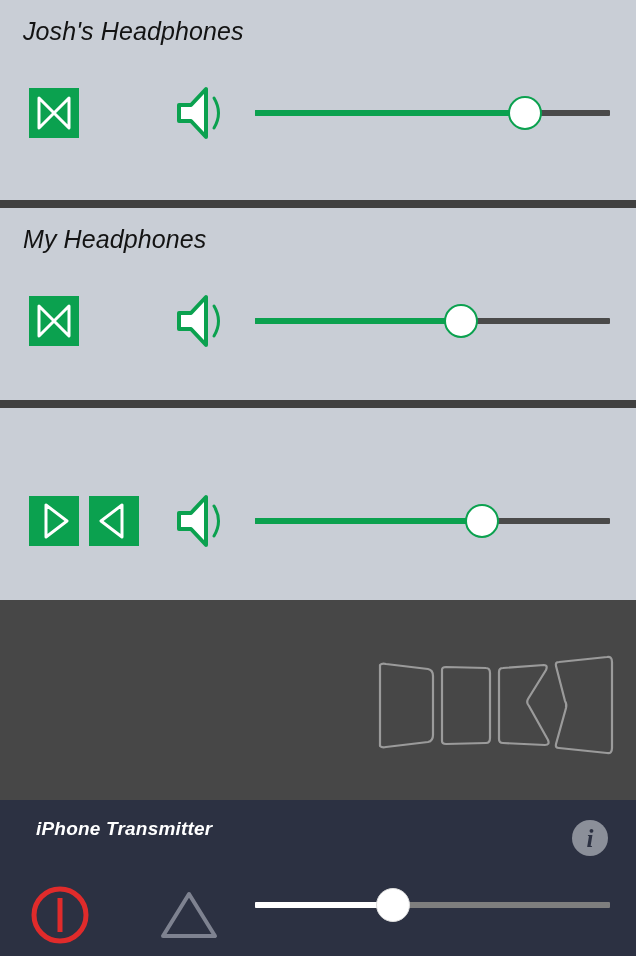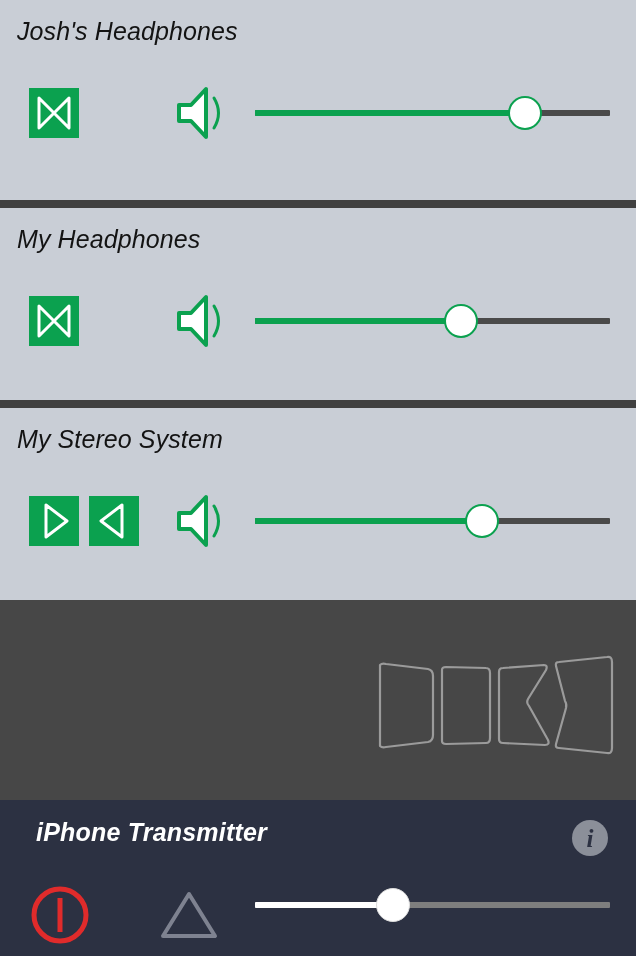--- a/index.html
+++ b/index.html
@@ -37,21 +37,21 @@
     height: 200px;
     box-sizing: border-box;
     background: #c9ced6;
   }
   .device-row + .device-row {
     border-top: 8px solid #404040;
   }
 
   .device-name {
     position: absolute;
-    left: 17px;
+    left: 23px;
     top: 17px;
     font-size: 25px;
     font-style: italic;
     font-weight: 400;
     color: #131313;
     letter-spacing: 0.1px;
     white-space: nowrap;
   }
 
   .device-controls {
@@ -147,21 +147,21 @@
     left: 0;
     top: 800px;
     width: 636px;
     height: 156px;
     background: #2c3142;
   }
   .tx-title {
     position: absolute;
     left: 36px;
     top: 18px;
-    font-size: 25px;
+    font-size: 19px;
     font-style: italic;
     font-weight: 700;
     color: #ffffff;
     letter-spacing: 0.2px;
     white-space: nowrap;
   }
   .info-btn {
     position: absolute;
     right: 26px;
     top: 18px;
@@ -264,21 +264,20 @@
         <div class="slider">
           <div class="track"></div>
           <div class="fill" style="width:58%"></div>
           <div class="thumb" style="left:58%"></div>
         </div>
 
       </div>
     </div>
 
     <div class="device-row">
-      <div class="device-name">My Stereo System</div>
 
       <div class="device-controls">
 
         <div class="sq-btn pos-1">
           <svg width="50" height="50" viewBox="0 0 50 50">
             <rect x="0" y="0" width="50" height="50" fill="#0ba14f"></rect>
             <path d="M17 9 L17 41 L38 25 Z" fill="none" stroke="#ffffff" stroke-width="3" stroke-linejoin="round"></path>
           </svg>
         </div>
 

